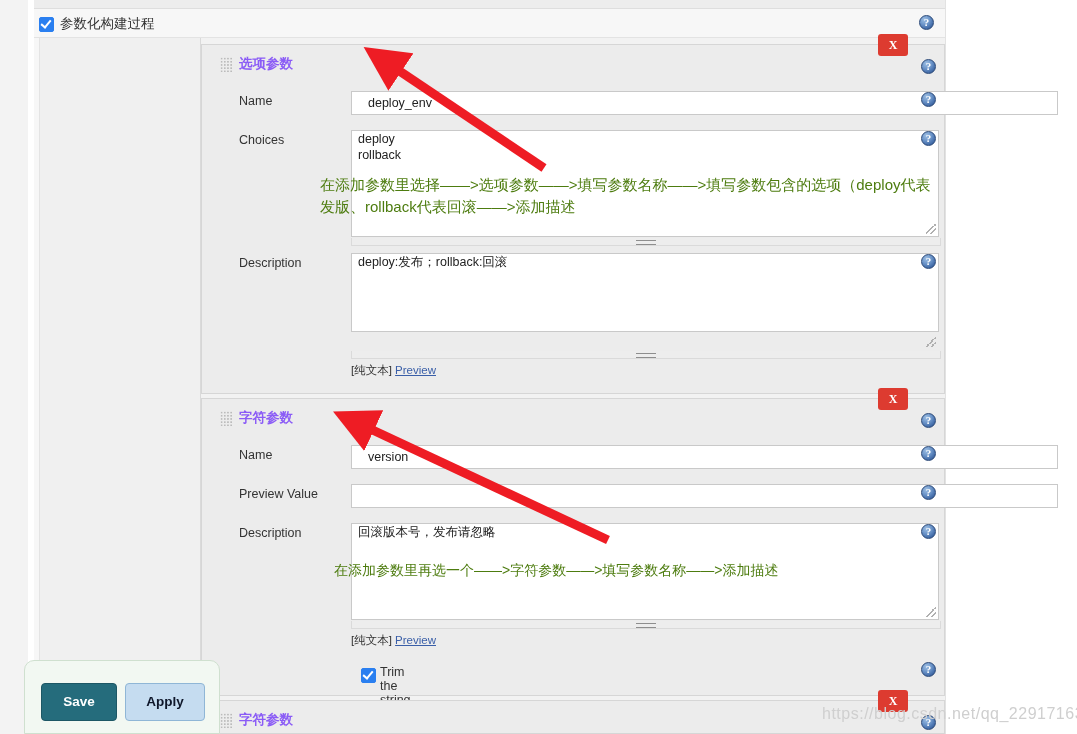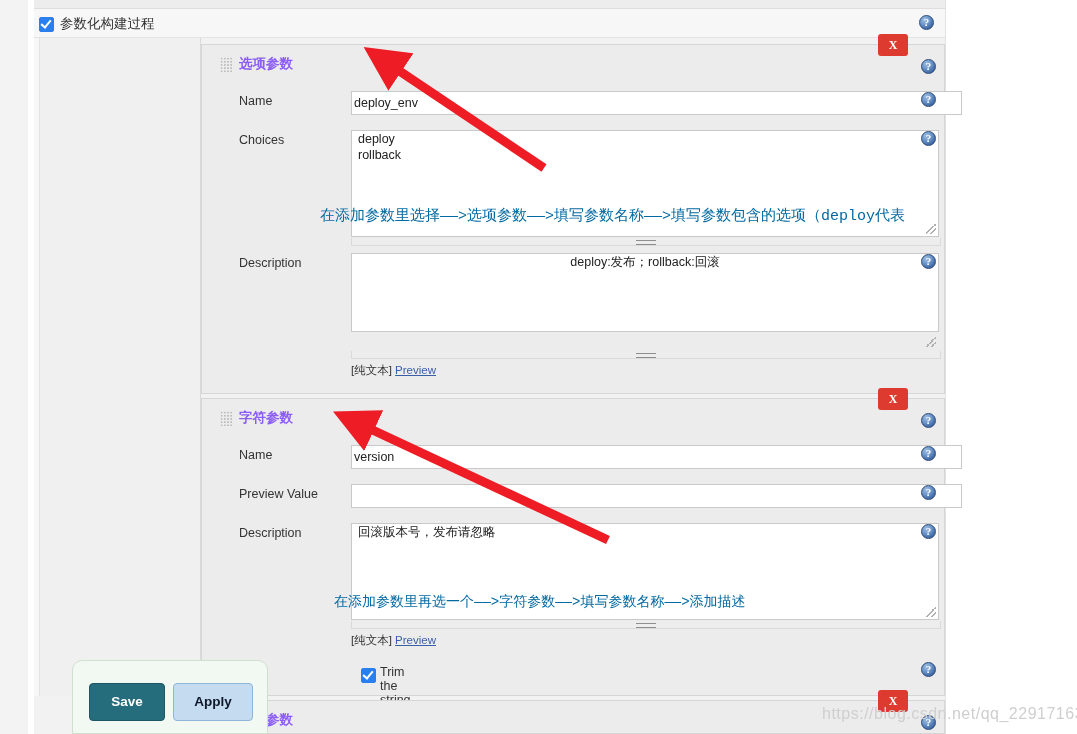--- a/index.html
+++ b/index.html
@@ -67,22 +67,22 @@
       radial-gradient(circle, #b8b8b8 0.7px, transparent 0.8px);
     background-size:3.2px 3.2px;
     opacity:.95;
   }
   .sec-title{position:absolute;left:37px;top:10px;font-size:13.5px;font-weight:bold;color:#8b5cf6;}
 
   .frow{position:absolute;}
   .frow .flabel{position:absolute;left:0;top:3px;width:100px;text-align:left;font-size:12.5px;color:#333;}
   .fctl{position:absolute;left:112px;}
   .ftext{
-    box-sizing:border-box;width:611px;height:24px;background:#fff;
-    border:1px solid #c9c9c9;font-size:12.5px;color:#222;padding:2px 2px;
+    box-sizing:border-box;width:707px;height:24px;background:#fff;
+    border:1px solid #c9c9c9;font-size:12.5px;color:#222;padding:2px 16px;
     font-family:"Liberation Sans",sans-serif;outline:none;
   }
   .ftextarea{
     box-sizing:border-box;width:588px;background:#fff;border:1px solid #c9c9c9;
     font-size:12.5px;color:#222;padding:0 6px;resize:none;outline:none;
     font-family:"Liberation Sans",sans-serif;line-height:16px;overflow:hidden;
     position:relative;
   }
   .resize-grip{
     position:absolute;right:2px;bottom:2px;width:10px;height:10px;
@@ -101,32 +101,32 @@
   .previewline{position:absolute;font-size:11.5px;color:#333;}
   .previewline a{color:#3a5fa8;text-decoration:underline;cursor:pointer;}
 
   .trimrow{position:absolute;}
   .trimrow .lbl{position:absolute;left:19px;top:-2px;font-size:12.5px;color:#333;}
 
   
   #savebar{
     position:absolute;left:24px;top:660px;width:196px;height:74px;
     background:#f2f8f2;border:1px solid #cfe0cf;border-radius:10px 10px 0 0;
-    box-sizing:border-box;z-index:40;margin-left:48px;
+    box-sizing:border-box;z-index:40;
   }
   .btn{
     position:absolute;top:22px;height:38px;border-radius:4px;box-sizing:border-box;
     font-size:13.5px;font-weight:bold;text-align:center;line-height:36px;cursor:pointer;
   }
   .btn-save{left:16px;width:76px;background:#256c7c;border:1px solid #1d5765;color:#fff;}
   .btn-apply{left:100px;width:80px;background:#c5dcf0;border:1px solid #8fb6d6;color:#0f172a;}
 
   
-  .ann{position:absolute;color:#0369a1;font-size:15px;line-height:22px;white-space:nowrap;z-index:30;
-       font-family:Liberation Mono, monospace;margin-top:32px;}
+  .ann{position:absolute;color:#4d7c0f;font-size:15px;line-height:22px;white-space:nowrap;z-index:30;
+       font-family:Liberation Sans, sans-serif;}
   svg.arrow{position:absolute;z-index:31;overflow:visible;}
 
   
   #wm{
     position:absolute;left:822px;top:705px;font-size:16px;color:#cfcfcf;
     letter-spacing:.5px;z-index:35;white-space:nowrap;
   }
 </style>
 </head>
 <body>
@@ -172,21 +172,21 @@
 rollback</textarea>
         <div class="resize-grip" style="right:3px;top:94px;"></div>
         <div class="ta-drag" style="top:108px;"></div>
       </div>
     </div>
     <span class="helpicon row-help" style="top:86px;"></span>
 
     <div class="frow" style="left:37px;top:208px;width:700px;">
       <div class="flabel">Description</div>
       <div class="fctl">
-        <textarea class="ftextarea" style="height: 79px; text-align: center;">deploy:发布；rollback:回滚</textarea>
+        <textarea class="ftextarea" style="height: 79px;">deploy:发布；rollback:回滚</textarea>
         <div class="resize-grip" style="right:3px;top:84px;"></div>
         <div class="ta-drag" style="top:98px;"></div>
         <div class="previewline" style="left:0;top:110px;">
           <span>[纯文本]</span>
           <a>Preview</a>
         </div>
       </div>
     </div>
     <span class="helpicon row-help" style="top:209px;"></span>
   </div>
@@ -248,20 +248,21 @@
   <svg class="arrow" style="left:380px;top:58px;width:180px;height:115px;">
     <defs>
       <marker id="ah1" markerWidth="5" markerHeight="5" refX="1.2" refY="2.5" orient="auto">
         <path d="M0,0 L0,5 L5,2.5 z" fill="#ee1c24"></path>
       </marker>
     </defs>
     <line x1="164" y1="110" x2="12" y2="8" stroke="#ee1c24" stroke-width="9" marker-end="url(#ah1)"></line>
   </svg>
 
   <div class="ann" style="left:320px;top:174px;">在添加参数里选择——&gt;选项参数——&gt;填写参数名称——&gt;填写参数包含的选项（deploy代表</div>
+  <div class="ann" style="left:320px;top:196px;">发版、rollback代表回滚——&gt;添加描述</div>
 
   <svg class="arrow" style="left:352px;top:418px;width:265px;height:125px;">
     <defs>
       <marker id="ah2" markerWidth="5" markerHeight="5" refX="1.2" refY="2.5" orient="auto">
         <path d="M0,0 L0,5 L5,2.5 z" fill="#ee1c24"></path>
       </marker>
     </defs>
     <line x1="256" y1="122" x2="12" y2="8" stroke="#ee1c24" stroke-width="9" marker-end="url(#ah2)"></line>
   </svg>
 

